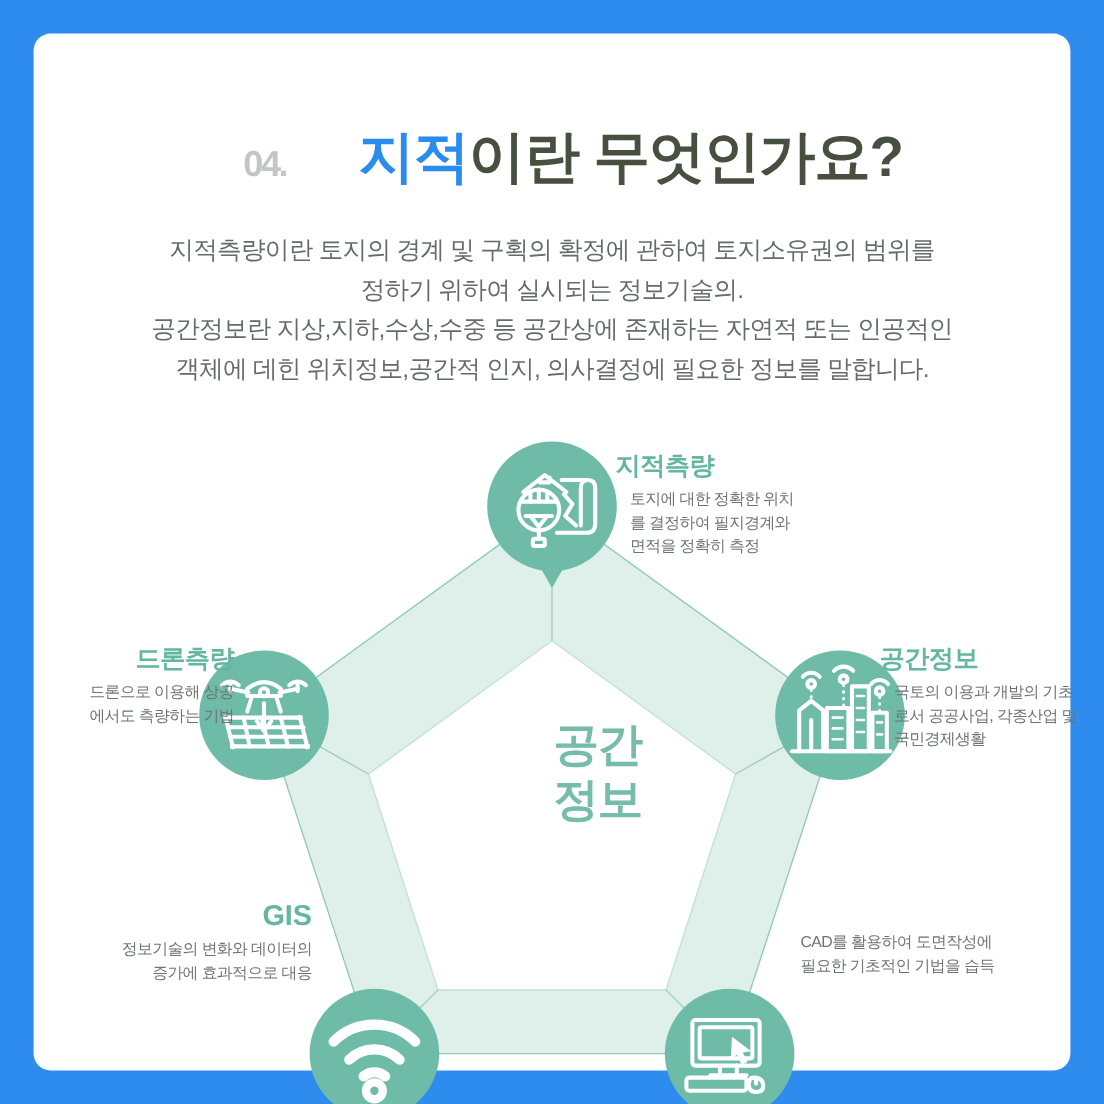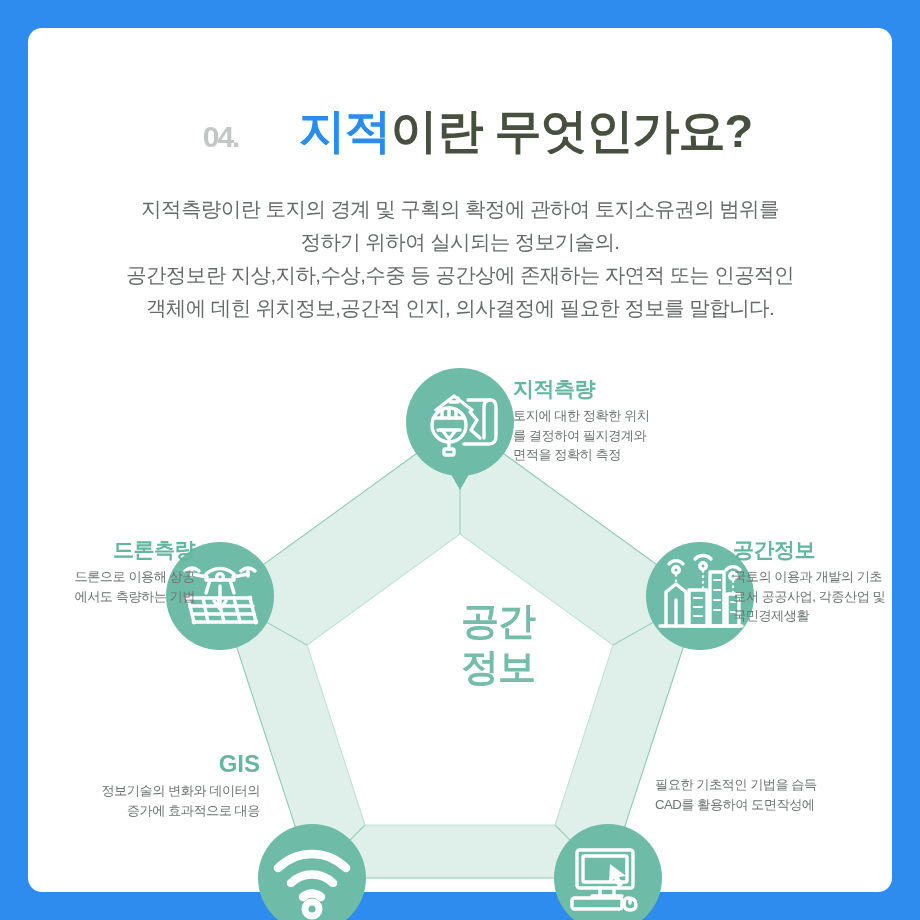--- a/index.html
+++ b/index.html
@@ -94,21 +94,21 @@
     line-height: 26px;
     margin-bottom: 4px;
   }
   .node-title.latin { font-size: 24px; letter-spacing: 0px; }
   .node-desc {
     font-size: 13.2px;
     color: #6d7472;
     line-height: 19.5px;
     letter-spacing: -0.5px;
   }
-  .node-desc .ln { display: block; white-space: nowrap; }
+  .node-desc .ln { display: block; white-space: nowrap; padding-left: 12px; }
 
   
   #txt-cadastral { left: 513px; top: 16px; text-align: left; }
   #txt-spatial   { left: 733px; top: 177px; text-align: left; width: 190px; }
   #txt-drone     { left: 10px;  top: 177px; text-align: right; width: 185px; }
   #txt-gis       { left: 30px;  top: 391px; text-align: right; width: 230px; }
   #txt-cad       { left: 655px; top: 415px; text-align: left; width: 255px; }
 
   #txt-spatial .node-desc .ln { overflow: hidden; }
 
@@ -336,22 +336,22 @@
     <div class="node-text" id="txt-gis">
       <div class="node-title latin">GIS</div>
       <div class="node-desc">
         <span class="ln">정보기술의 변화와 데이터의</span>
         <span class="ln">증가에 효과적으로 대응</span>
       </div>
     </div>
 
     <div class="node-text" id="txt-cad">
       <div class="node-desc">
+        <span class="ln">CAD를 활용하여 도면작성에</span>
         <span class="ln">필요한 기초적인 기법을 습득</span>
-        <span class="ln">CAD를 활용하여 도면작성에</span>
       </div>
     </div>
 
     <div id="center-label">
       <span class="ln">공간</span>
       <span class="ln">정보</span>
     </div>
 
   </div>
 </div>

